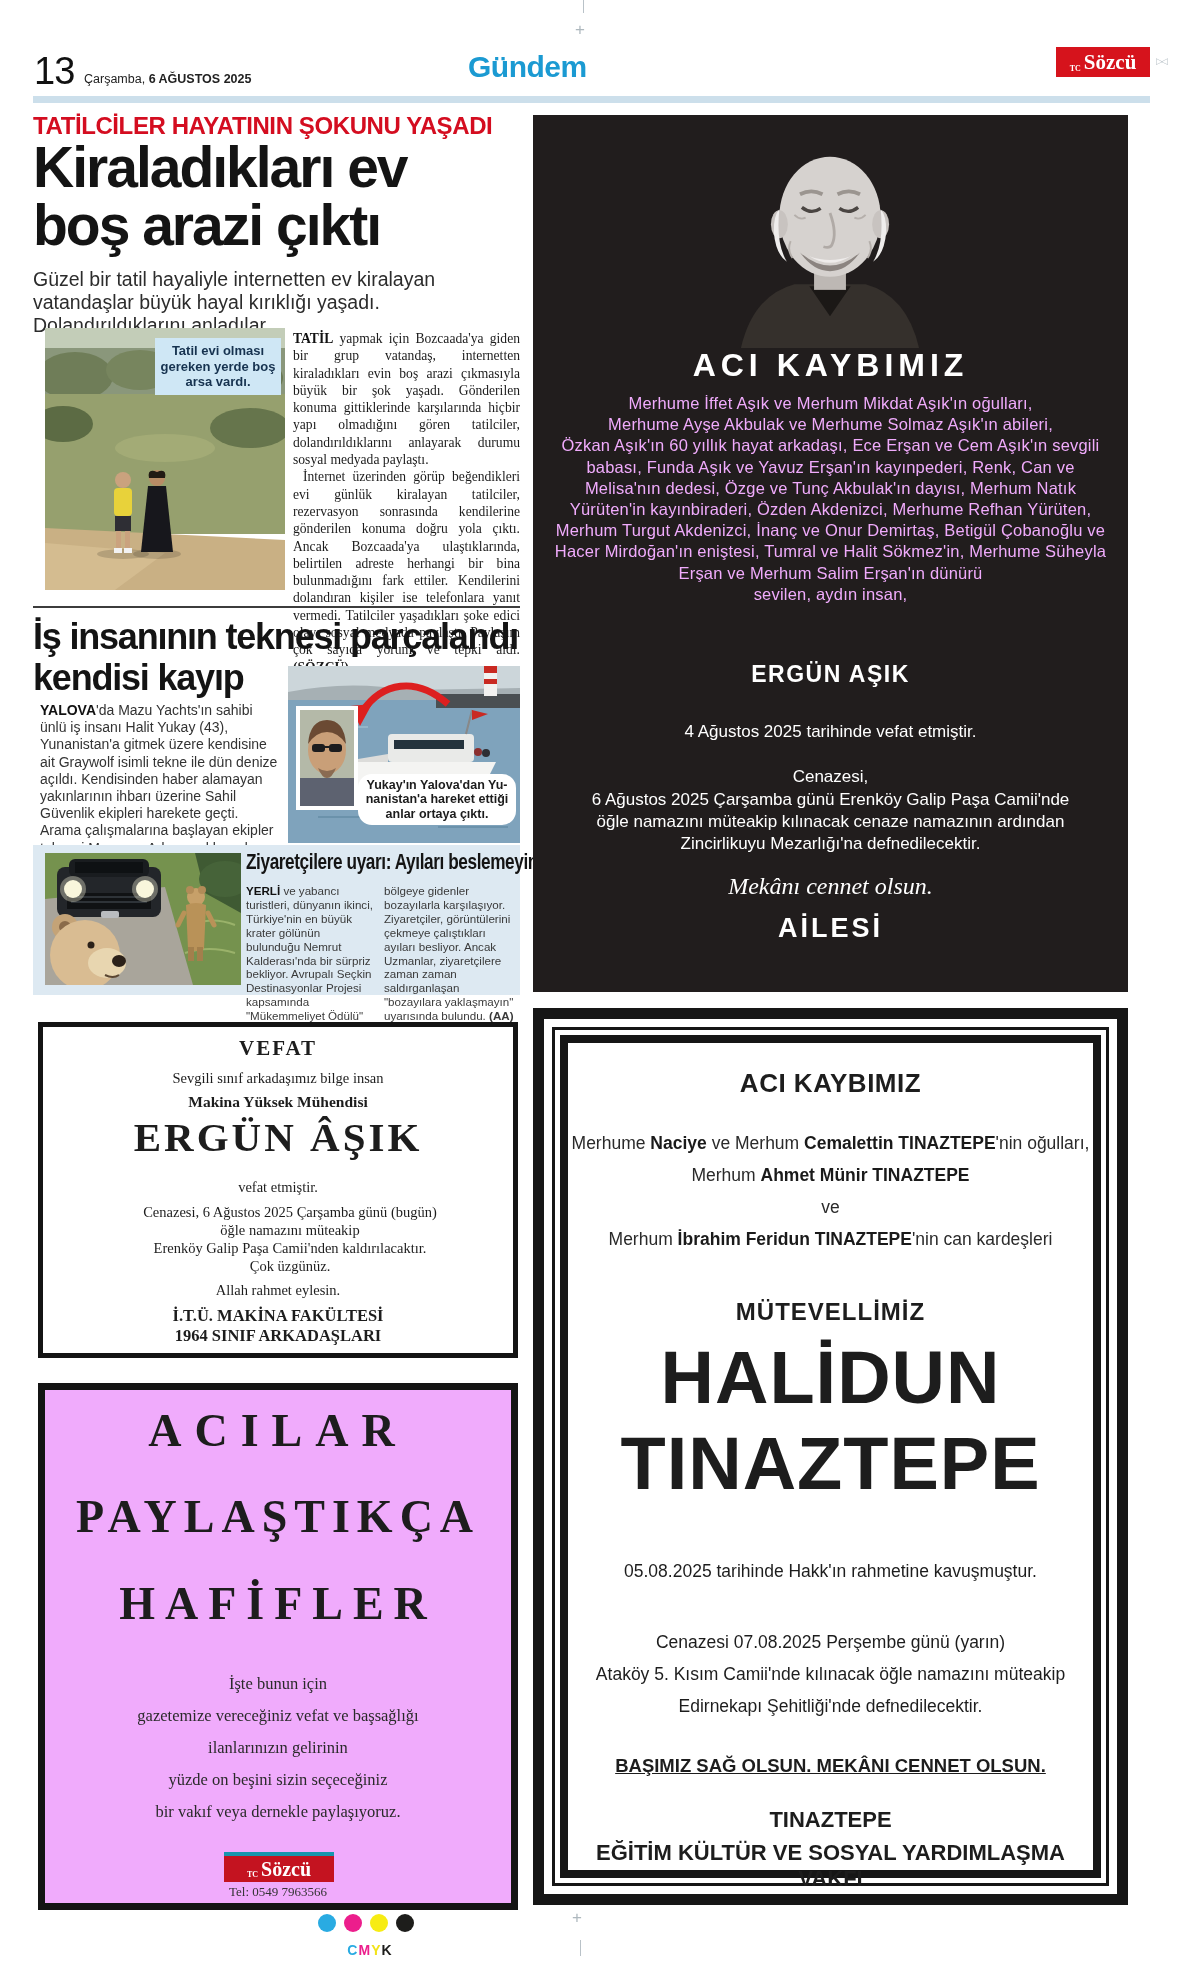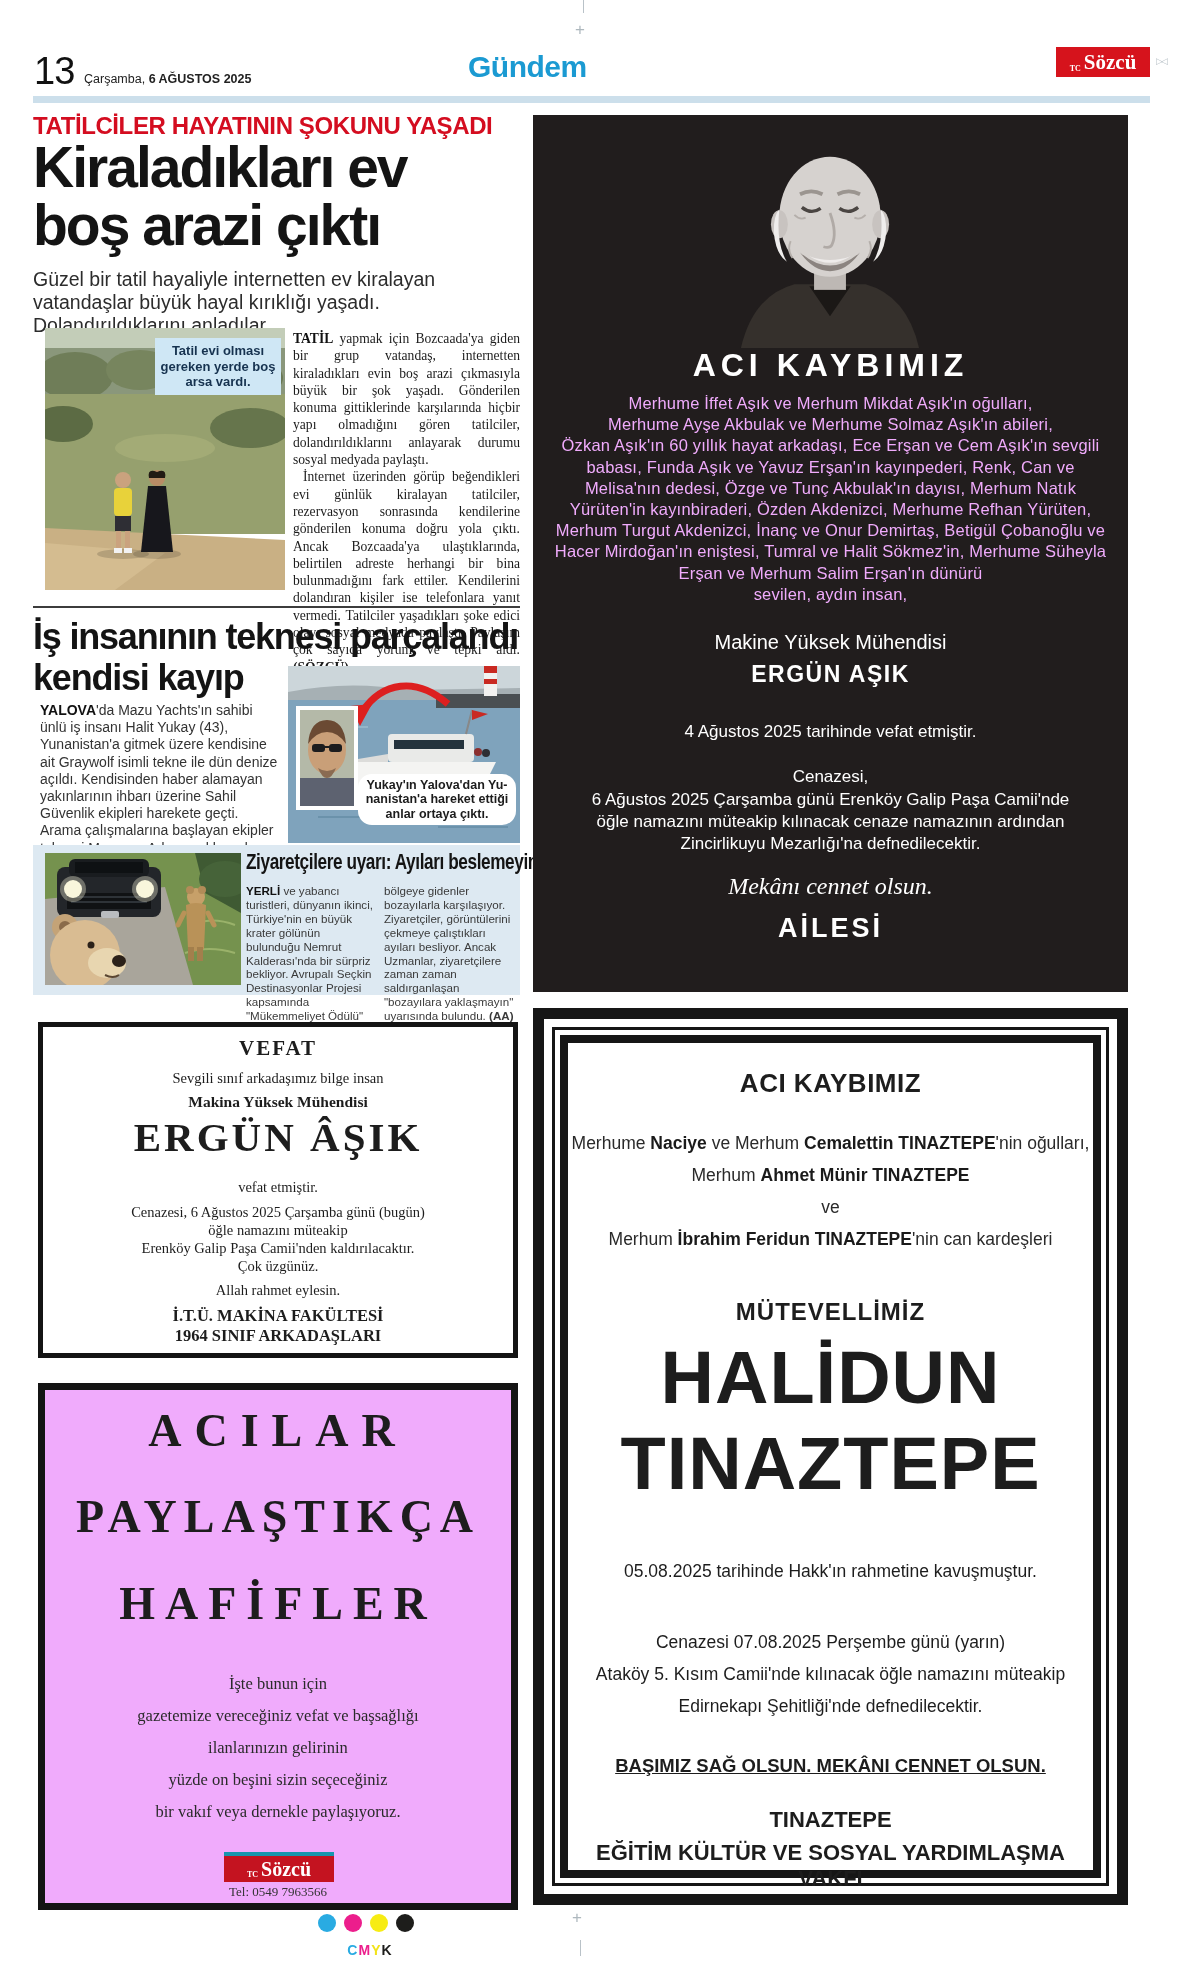--- a/index.html
+++ b/index.html
@@ -71,21 +71,21 @@
   .ob-sig{position:absolute;left:0;top:798px;width:100%;font-size:27px;font-weight:800;letter-spacing:3px;}
 
   
   .vefat{left:38px;top:1022px;width:480px;height:336px;border:5px solid #141414;background:#fff;
          text-align:center;font-family:"Liberation Serif",serif;color:#1d1d1d;box-sizing:border-box;}
   .vf-title{position:absolute;left:0;top:9px;width:100%;font-size:21px;font-weight:700;letter-spacing:2px;}
   .vf-intro{position:absolute;left:0;top:43px;width:100%;font-size:14.5px;}
   .vf-prof{position:absolute;left:0;top:66px;width:100%;font-size:15.5px;font-weight:700;}
   .vf-name{position:absolute;left:0;top:86px;width:100%;font-size:41px;font-weight:700;letter-spacing:3px;}
   .vf-died{position:absolute;left:0;top:152px;width:100%;font-size:14.5px;}
-  .vf-funeral{position:absolute;left:0;top:176px;width:100%;font-size:14.5px;line-height:18px;}
+  .vf-funeral{position:absolute;left:0;top:176px;width:100%;font-size:14.5px;line-height:18px;padding-left:12px;}
   .vf-prayer{position:absolute;left:0;top:255px;width:100%;font-size:14.5px;}
   .vf-sig1{position:absolute;left:0;top:279px;width:100%;font-size:16.5px;font-weight:700;}
   .vf-sig2{position:absolute;left:0;top:299px;width:100%;font-size:16.5px;font-weight:700;}
 
   
   .acilar{left:38px;top:1383px;width:480px;height:527px;border:7px solid #141414;background:#f0abfc;
           text-align:center;font-family:"Liberation Serif",serif;color:#1d1d1d;box-sizing:border-box;}
   .ac-l1{position:absolute;left:0;top:14px;width:100%;font-size:46px;font-weight:700;letter-spacing:13px;}
   .ac-l2{position:absolute;left:0;top:100px;width:100%;font-size:46px;font-weight:700;letter-spacing:7px;}
   .ac-l3{position:absolute;left:0;top:187px;width:100%;font-size:46px;font-weight:700;letter-spacing:10px;}
@@ -333,21 +333,20 @@
         <div>Merhume Ayşe Akbulak ve Merhume Solmaz Aşık'ın abileri,</div>
         <div>Özkan Aşık'ın 60 yıllık hayat arkadaşı, Ece Erşan ve Cem Aşık'ın sevgili</div>
         <div>babası, Funda Aşık ve Yavuz Erşan'ın kayınpederi, Renk, Can ve</div>
         <div>Melisa'nın dedesi, Özge ve Tunç Akbulak'ın dayısı, Merhum Natık</div>
         <div>Yürüten'in kayınbiraderi, Özden Akdenizci, Merhume Refhan Yürüten,</div>
         <div>Merhum Turgut Akdenizci, İnanç ve Onur Demirtaş, Betigül Çobanoğlu ve</div>
         <div>Hacer Mirdoğan'ın eniştesi, Tumral ve Halit Sökmez'in, Merhume Süheyla</div>
         <div>Erşan ve Merhum Salim Erşan'ın dünürü</div>
         <div>sevilen, aydın insan,</div>
       </div>
-    <div class="ob-prof">Makine Yüksek Mühendisi</div>
     <div class="ob-name">ERGÜN AŞIK</div>
     <div class="ob-death">4 Ağustos 2025 tarihinde vefat etmiştir.</div>
     <div class="ob-cen">Cenazesi,</div>
     <div class="ob-funeral">
         <div>6 Ağustos 2025 Çarşamba günü Erenköy Galip Paşa Camii'nde</div>
         <div>öğle namazını müteakip kılınacak cenaze namazının ardından</div>
         <div>Zincirlikuyu Mezarlığı'na defnedilecektir.</div>
       </div>
     <div class="ob-closing">Mekânı cennet olsun.</div>
     <div class="ob-sig">AİLESİ</div>

